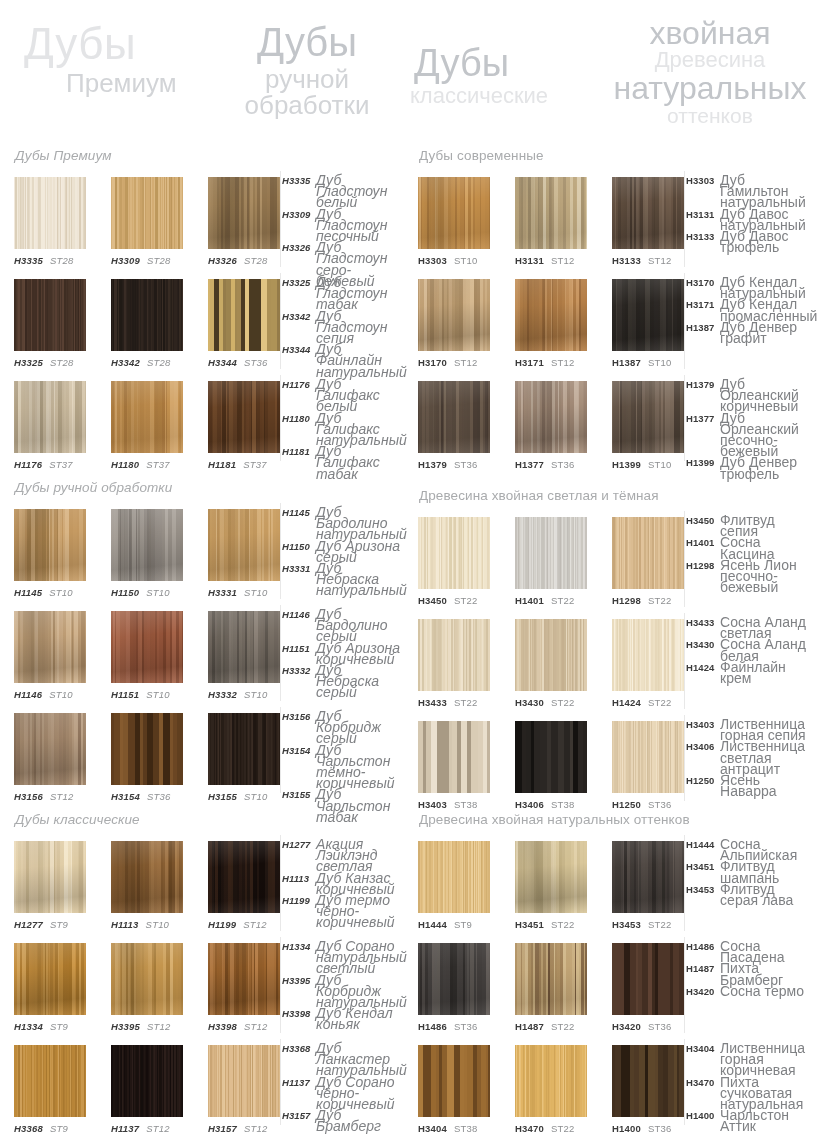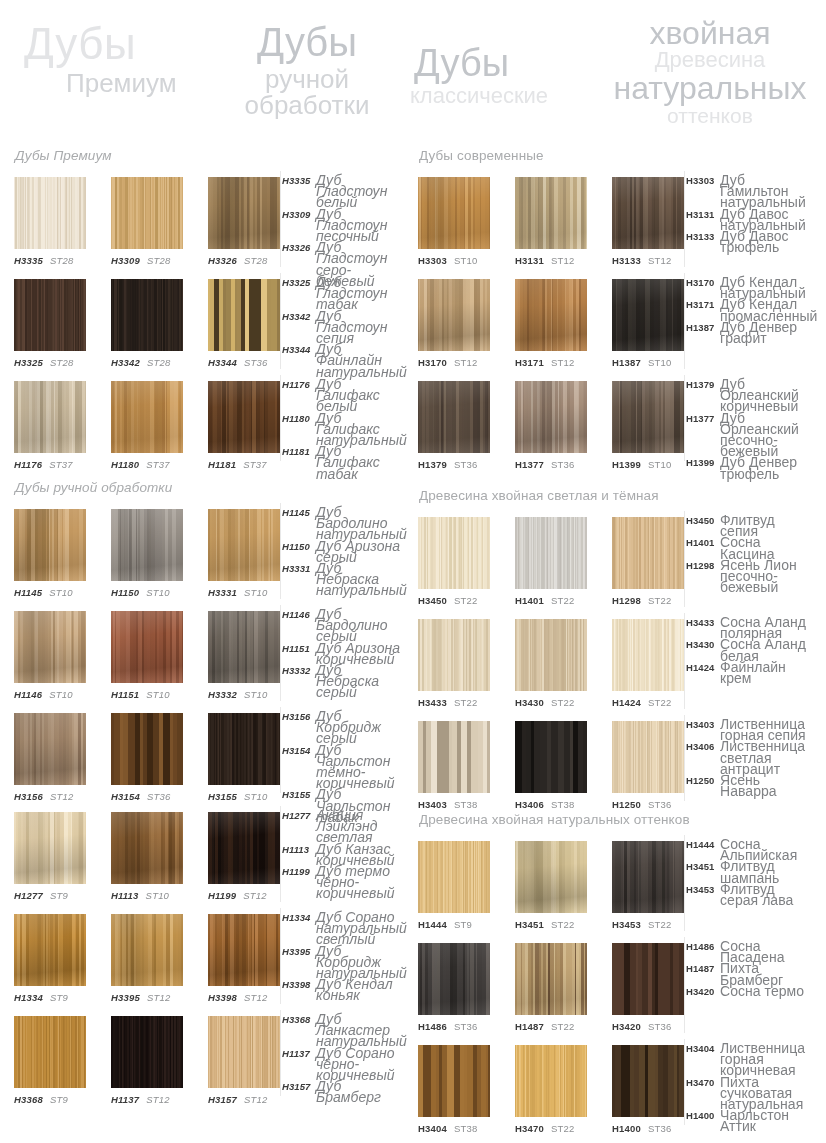--- a/index.html
+++ b/index.html
@@ -715,21 +715,21 @@
     </span>
     <div class="caption">
       <span class="code">H1424</span><span class="st">ST22</span>
     </div>
   </div>
 </div>
     <div class="rule" style="top: -6px; height: 96px;"></div>
     <div class="legend">
   <div class="legend-row">
     <span class="legend-code">H3433</span>
-    <span class="legend-name">Сосна Аланд полярная</span>
+    <span class="legend-name">Сосна Аланд светлая</span>
   </div>
 
   <div class="legend-row">
     <span class="legend-code">H3430</span>
     <span class="legend-name">Сосна Аланд белая</span>
   </div>
 
   <div class="legend-row">
     <span class="legend-code">H1424</span>
     <span class="legend-name">Файнлайн крем</span>
@@ -782,20 +782,21 @@
     <span class="legend-code">H1250</span>
     <span class="legend-name">Ясень Наварра</span>
   </div>
 </div>
   </div>
 </div>
   </section>
     </div>
     <div class="col col-left" style="top: 664px;">
       <section class="group">
+    <h2 class="group-title">Дубы классические</h2>
     <div class="rows">
   <div class="row">
     <div class="swatches">
   <div class="sw">
     <span class="chip" style="background-color: rgb(229, 210, 173);">
       <span class="grain" style="background-image: linear-gradient(90deg, rgba(0, 0, 0, 0) 0%, rgba(0, 0, 0, 0.05) 28%, rgba(0, 0, 0, 0) 71%), linear-gradient(175deg, rgba(255, 255, 255, 0.12) 0%, rgba(0, 0, 0, 0) 35%, rgba(0, 0, 0, 0.16) 78%, rgba(255, 255, 255, 0.04) 100%), linear-gradient(90deg, rgb(235, 218, 185) 0%, rgb(235, 218, 185) 3.05%, rgb(228, 209, 171) 3.05%, rgb(228, 209, 171) 5.93%, rgb(222, 203, 165) 5.93%, rgb(222, 203, 165) 10.15%, rgb(227, 208, 171) 10.15%, rgb(227, 208, 171) 12.35%, rgb(223, 203, 166) 12.35%, rgb(223, 203, 166) 17.23%, rgb(205, 185, 145) 17.23%, rgb(205, 185, 145) 19.76%, rgb(206, 187, 147) 19.76%, rgb(206, 187, 147) 21.35%, rgb(225, 206, 169) 21.35%, rgb(225, 206, 169) 22.92%, rgb(228, 208, 171) 22.92%, rgb(228, 208, 171) 28.46%, rgb(227, 207, 170) 28.46%, rgb(227, 207, 170) 33%, rgb(211, 192, 153) 33%, rgb(211, 192, 153) 35.89%, rgb(214, 195, 156) 35.89%, rgb(214, 195, 156) 39.7%, rgb(223, 204, 167) 39.7%, rgb(223, 204, 167) 43.12%, rgb(229, 210, 173) 43.12%, rgb(229, 210, 173) 47.66%, rgb(216, 196, 157) 47.66%, rgb(216, 196, 157) 50.5%, rgb(240, 225, 196) 50.5%, rgb(240, 225, 196) 55.36%, rgb(205, 185, 145) 55.36%, rgb(205, 185, 145) 56.77%, rgb(223, 203, 166) 56.77%, rgb(223, 203, 166) 59.93%, rgb(216, 196, 158) 59.93%, rgb(216, 196, 158) 64.41%, rgb(225, 206, 168) 64.41%, rgb(225, 206, 168) 69.02%, rgb(243, 230, 202) 69.02%, rgb(243, 230, 202) 74.55%, rgb(234, 218, 184) 74.55%, rgb(234, 218, 184) 79.45%, rgb(241, 227, 198) 79.45%, rgb(241, 227, 198) 81.15%, rgb(223, 204, 166) 81.15%, rgb(223, 204, 166) 82.94%, rgb(221, 202, 164) 82.94%, rgb(221, 202, 164) 88.45%, rgb(214, 195, 156) 88.45%, rgb(214, 195, 156) 89.91%, rgb(205, 185, 146) 89.91%, rgb(205, 185, 146) 95.27%, rgb(226, 207, 170) 95.27%, rgb(226, 207, 170) 96.68%, rgb(232, 215, 180) 96.68%, rgb(232, 215, 180) 99.03%, rgb(228, 209, 172) 99.03%, rgb(228, 209, 172) 100%); background-size: 100% 100%;"></span>
     </span>
     <div class="caption">
       <span class="code">H1277</span><span class="st">ST9</span>
     </div>

